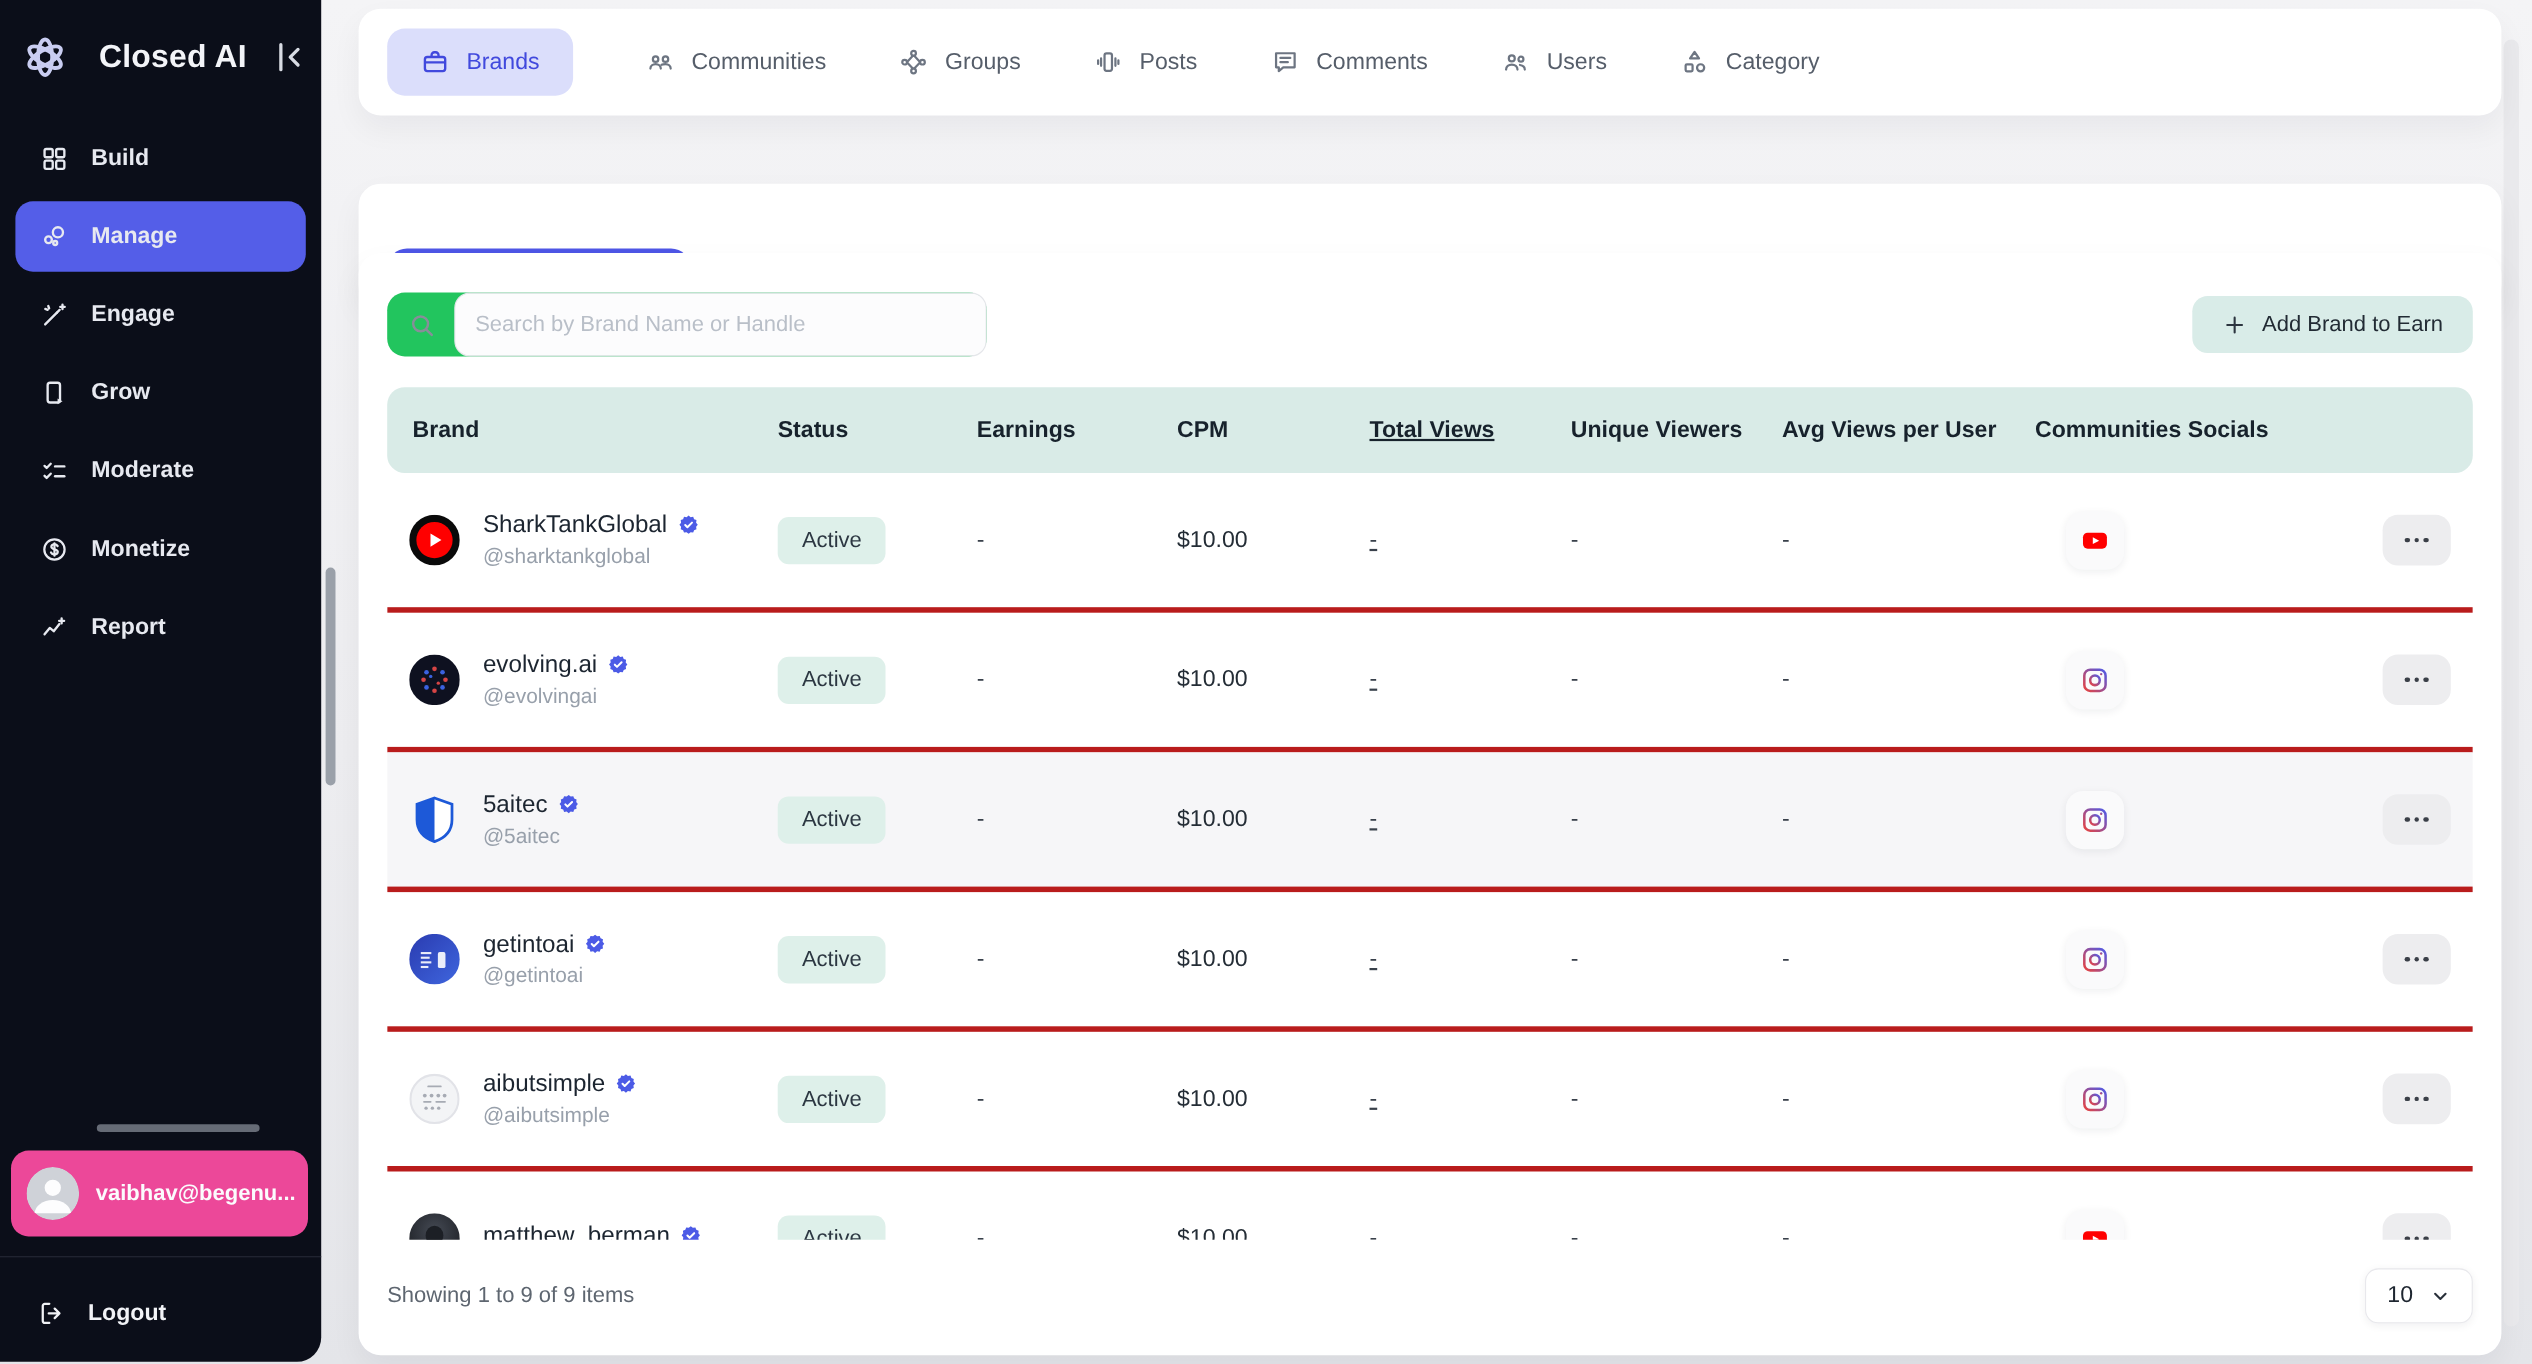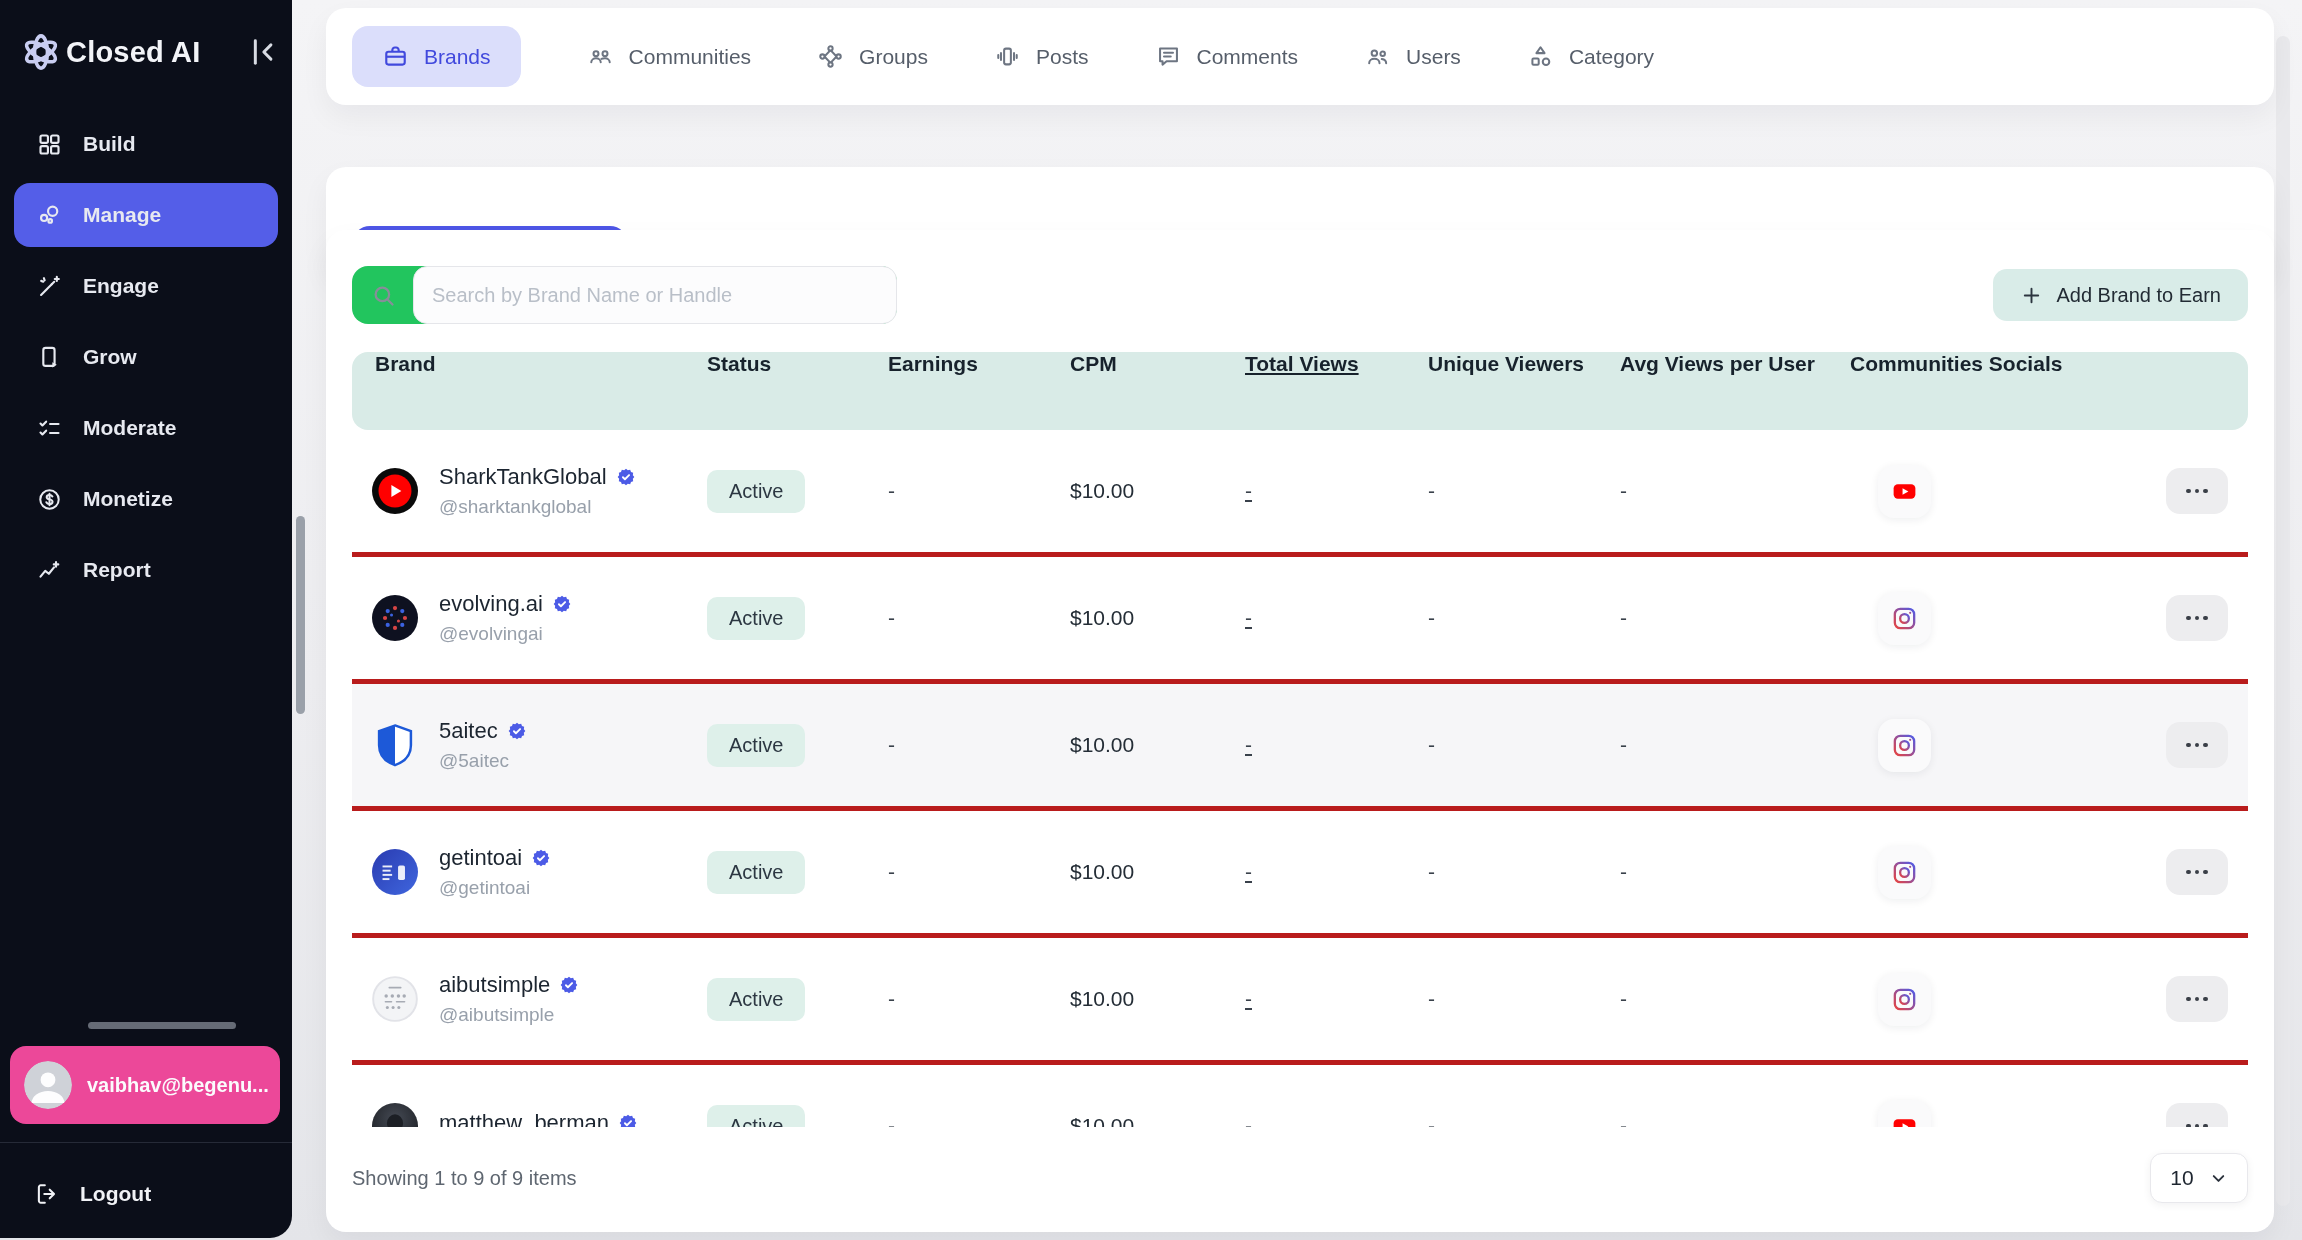--- a/index.html
+++ b/index.html
@@ -6,21 +6,21 @@
   html,body { width:2302px; height:1240px; overflow:hidden;
     font-family:"Liberation Sans", sans-serif;
     background:linear-gradient(180deg,#f4f4f6 0%,#ededf0 55%,#e4e5e9 100%); }
 
   
   .sidebar { position:absolute; left:0; top:0; width:292px; height:1238px;
     background:#0b0e19; border-radius:0 0 22px 0; color:#e9ebf2; }
   .side-head { position:absolute; top:24px; left:16px; right:14px; height:56px;
     display:flex; align-items:center; }
   .logo { width:50px; height:50px; flex:0 0 auto; }
-  .brand-title { margin-left:0; font-size:29px; font-weight:700; color:#f3f4f8; letter-spacing:.2px; }
+  .brand-title { margin-left:24px; font-size:29px; font-weight:700; color:#f3f4f8; letter-spacing:.2px; }
   .collapse-btn { margin-left:auto; width:34px; height:34px; display:flex; align-items:center; justify-content:center; color:#d8dbe3; cursor:pointer; }
   .side-nav { position:absolute; top:112px; left:14px; right:14px; }
   .side-item { height:64px; margin-bottom:7px; display:flex; align-items:center; gap:20px;
     padding:0 22px; border-radius:16px; font-size:21px; font-weight:600; color:#e7e9f0; cursor:pointer; }
   .side-item.active { background:#545ee8; }
   .side-item svg { width:27px; height:27px; }
   .side-handle { position:absolute; top:1022px; left:88px; width:148px; height:7px;
     border-radius:4px; background:#666b76; }
   .user-card { position:absolute; left:10px; right:12px; top:1046px; height:78px;
     background:#ec4899; border-radius:16px; display:flex; align-items:center; gap:15px; padding:0 14px; cursor:pointer; }
@@ -63,21 +63,21 @@
     background:#fcfcfd; padding:0 18px; font-size:20px; color:#3a414b; outline:none;
     font-family:"Liberation Sans", sans-serif; }
   .search-input::placeholder { color:#b9bfc8; }
   .add-btn { height:52px; display:flex; align-items:center; gap:13px; padding:0 27px;
     background:#d9ece8; border:none; border-radius:14px; font-size:20px; font-weight:500;
     color:#222b34; cursor:pointer; font-family:"Liberation Sans", sans-serif; }
   .add-btn svg { width:23px; height:23px; color:#2c353f; }
 
   
   .thead { position:absolute; top:122px; left:26px; right:26px; height:78px;
-    background:#d9ebe7; border-radius:16px; display:flex; 
+    background:#d9ebe7; border-radius:16px; display:flex; align-items:center;
     font-size:21px; font-weight:600; color:#17222c; }
   .col-brand { width:355px; padding-left:23px; }
   .col-status { width:181px; }
   .col-earn { width:182px; }
   .col-cpm { width:175px; }
   .col-views { width:183px;text-decoration:underline; }
   .col-uniq { width:192px; }
   .col-avg { width:230px; }
   .col-soc { width:248px; }
   .col-act { flex:1; display:flex; justify-content:flex-end; padding-right:20px; }

